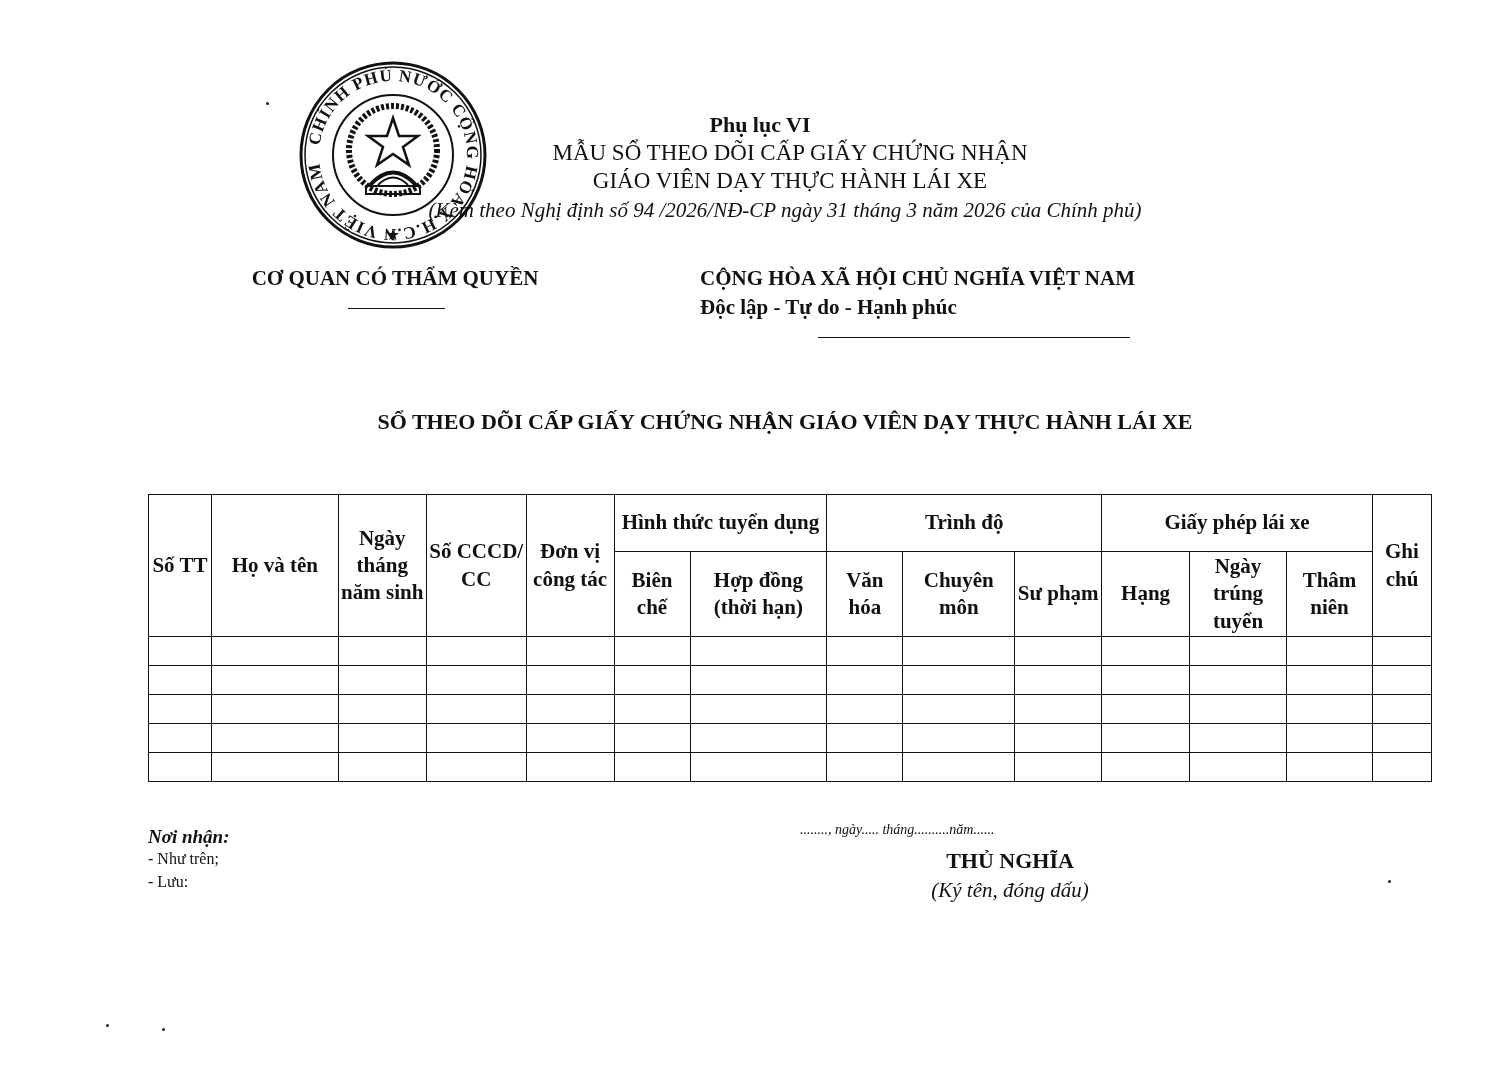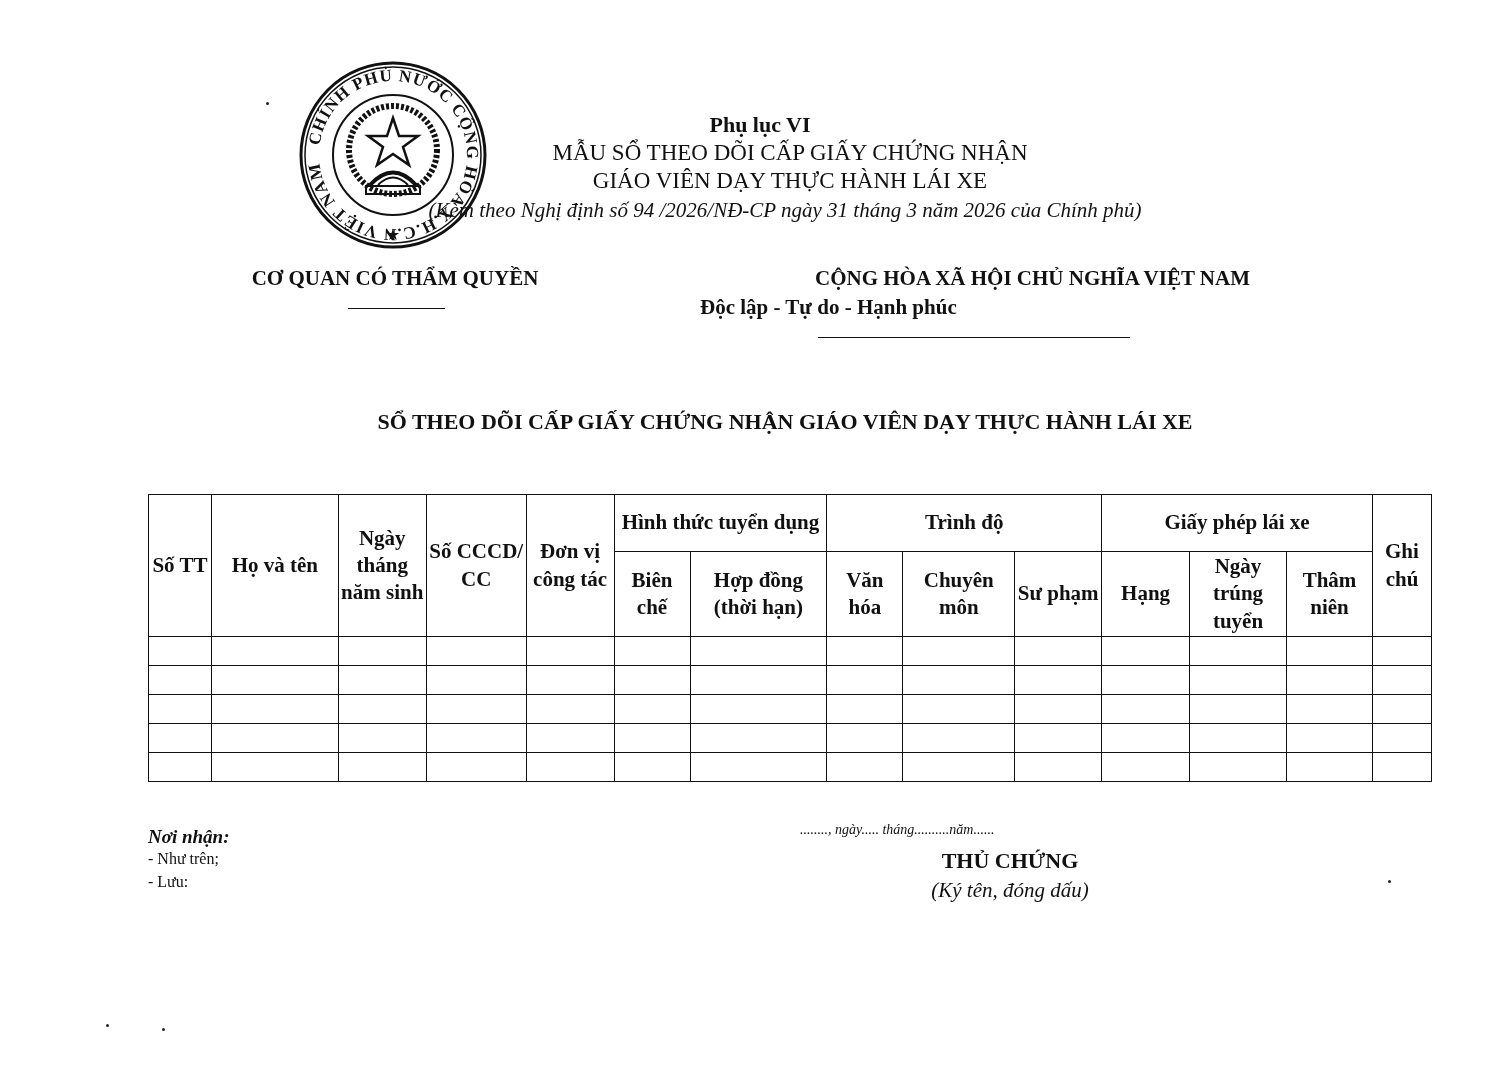--- a/index.html
+++ b/index.html
@@ -11,21 +11,21 @@
   .stamp { left:298px; top:60px; width:190px; height:190px; }
 
   
   .appendix { left:600px; width:320px; top:112px; font-size:22px; font-weight:bold; text-align:center; }
   .form-title1 { left:440px; width:700px; top:140px; font-size:23px; font-weight:normal; text-align:center; }
   .form-title2 { left:440px; width:700px; top:168px; font-size:23px; font-weight:normal; text-align:center; }
   .decree { left:370px; width:830px; top:198px; font-size:21px; font-style:italic; text-align:center; }
 
   .agency { left:210px; width:370px; top:266px; font-size:21px; font-weight:bold; text-align:center; }
   .agency-line { left:348px; top:308px; width:97px; height:1px; background:#111; }
-  .nation { left:700px; width:550px; top:266px; font-size:21px; font-weight:bold; text-align:right; }
+  .nation { left:700px; width:550px; top:266px; font-size:21px; font-weight:bold; text-align:left; }
   .motto { left:700px; width:550px; top:295px; font-size:21px; font-weight:bold; }
   .motto-line { left:818px; top:337px; width:312px; height:1px; background:#111; }
 
   .book-title { left:150px; width:1270px; top:409px; font-size:22px; font-weight:bold; text-align:center; }
 
   
   table.reg { position:absolute; left:148px; top:494px; width:1284px; border-collapse:collapse;
               font-family:"Liberation Serif","DejaVu Serif",serif; font-size:21px; font-weight:bold; }
   table.reg th, table.reg td { border:1.6px solid #111; text-align:center; vertical-align:middle; padding:0 2px; line-height:1.3; }
   table.reg th { font-weight:bold; }
@@ -199,19 +199,19 @@
         <td></td>
       </tr>
     </tbody>
 </table>
 
 <div class="abs recipients-title">Nơi nhận:</div>
 <div class="abs recipient" style="top:850px">- Như trên;</div>
 <div class="abs recipient" style="top:873px">- Lưu:</div>
 
 <div class="abs date-line">........, ngày..... tháng..........năm......</div>
-<div class="abs signer">THỦ CHỨNG</div>
+<div class="abs signer">THỦ NGHĨA</div>
 <div class="abs sign-note">(Ký tên, đóng dấu)</div>
 
 <div class="abs speck" style="left:266px;top:102px"></div>
 <div class="abs speck" style="left:106px;top:1024px"></div>
 <div class="abs speck" style="left:162px;top:1028px"></div>
 <div class="abs speck" style="left:1388px;top:880px"></div>
 
 </body></html>

